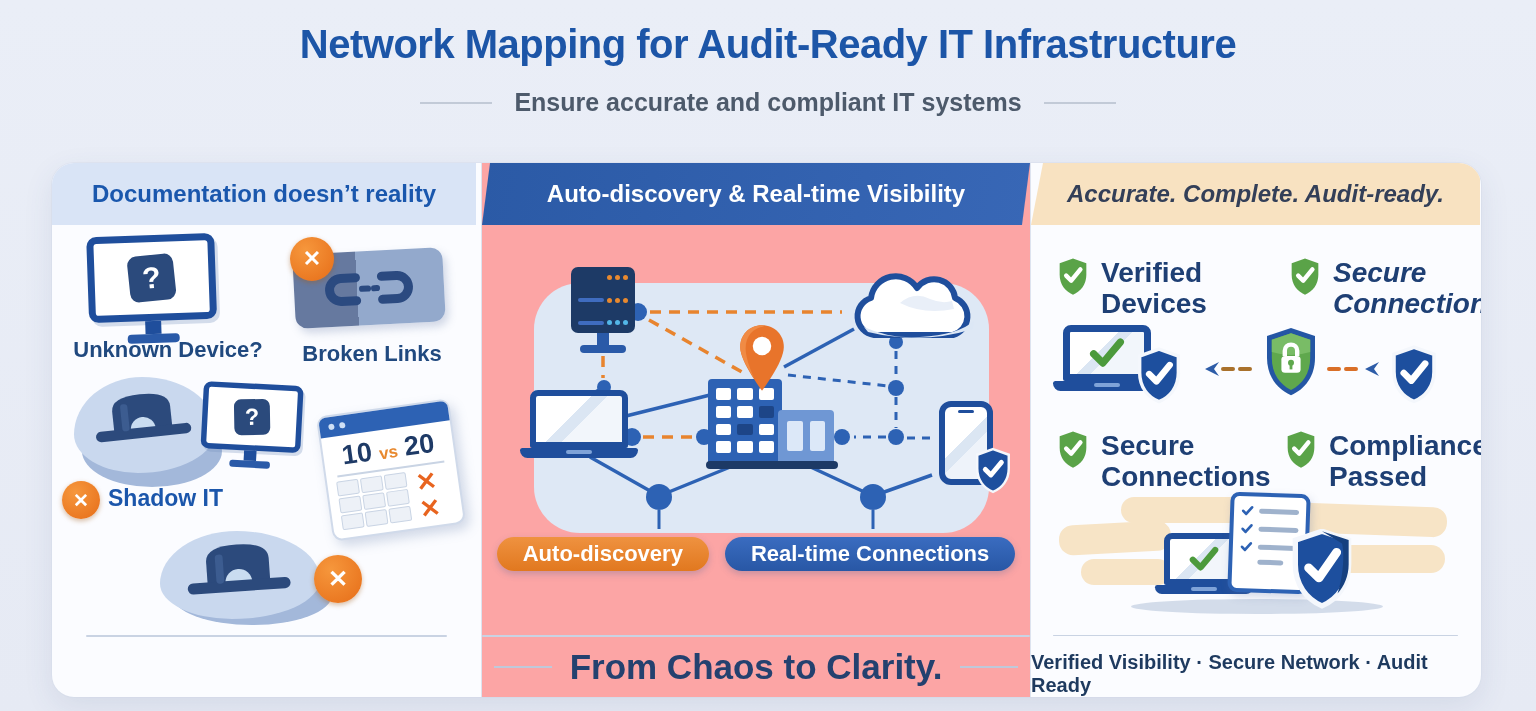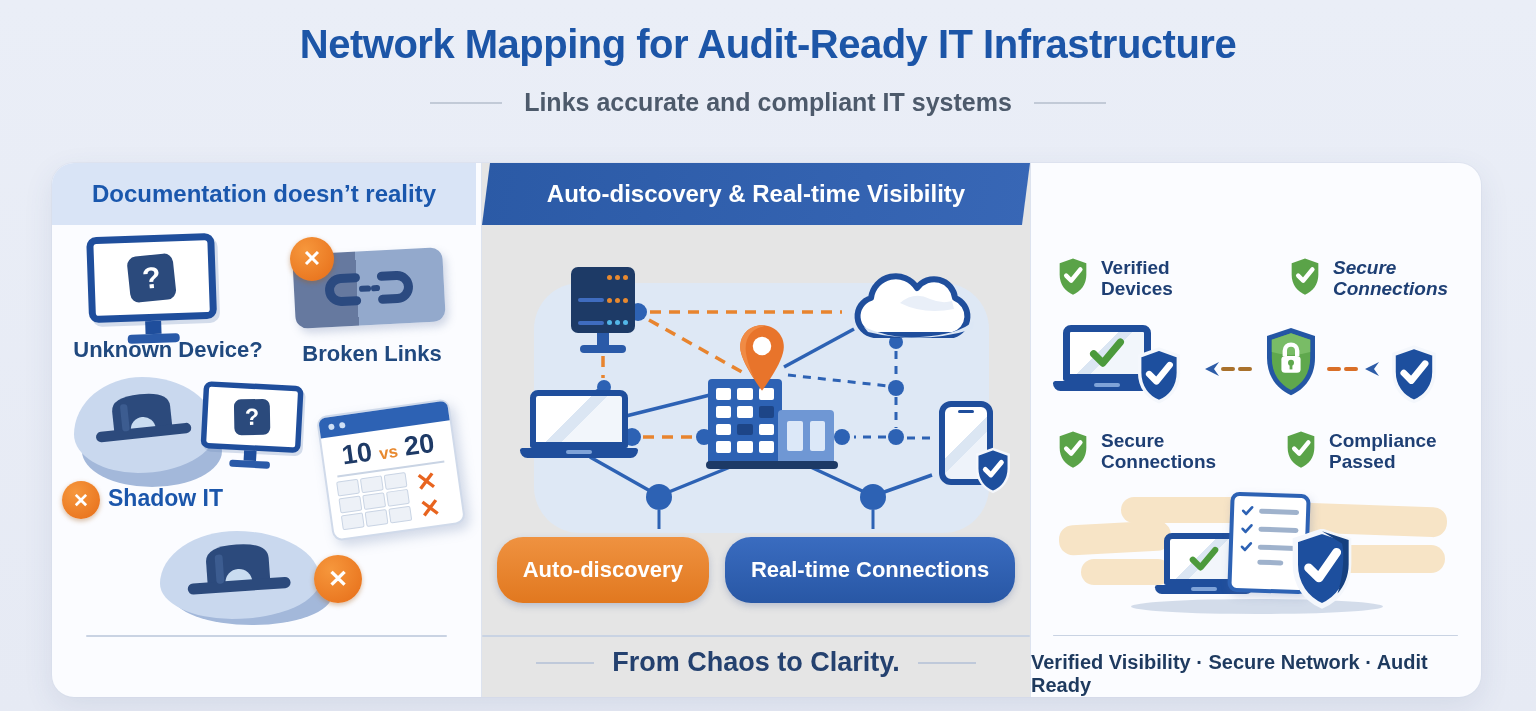--- a/index.html
+++ b/index.html
@@ -17,40 +17,40 @@
   justify-content:center;align-items:center;gap:22px;}
 .subtitle{font-size:25px;color:#4d5a6b;}
 .hline{width:72px;height:2px;background:#c2cad7;}
 
 
 .card{position:absolute;left:52px;top:163px;width:1429px;height:534px;
   background:#fbfcff;border-radius:22px;display:flex;overflow:hidden;
   box-shadow:0 10px 30px rgba(60,80,130,.10), 0 0 0 1px #e2e7f2;}
 .panel{position:relative;height:100%;}
 .p-left{width:429px;}
-.p-mid{width:550px;border-left:1px solid #dde3ef;border-right:1px solid #dde3ef;background:#e5e5e5;}
+.p-mid{width:550px;border-left:1px solid #dde3ef;border-right:1px solid #dde3ef;background:#fca5a5;}
 .p-right{width:449px;}
 
 .panel-header{height:62px;display:flex;align-items:center;justify-content:center;
   font-size:24px;font-weight:700;text-align:center;}
 .ph-left{background:var(--band-blue,#d9e4f6);color:#1a57ad;margin-right:5px;}
 .ph-mid{background:linear-gradient(100deg,#2b5aa6,#3867b6);color:#fff;
   clip-path:polygon(8px 0,100% 0,calc(100% - 8px) 100%,0 100%);}
 .ph-right{background:var(--peach,#f8e2c1);color:#333f58;font-style:italic;
   clip-path:polygon(12px 0,100% 0,100% 100%,0 100%);}
 
 .panel-body{position:absolute;top:62px;left:0;right:0;bottom:62px;}
 .panel-footer{position:absolute;bottom:0;left:0;right:0;height:62px;
   display:flex;flex-direction:column;align-items:center;}
 .pf-line{height:2px;background:#c9d3e3;width:84%;border-radius:1px;}
 .p-mid .pf-line{width:100%;}
 .p-right .pf-line{width:90%;}
 .cap-left{margin-top:14px;font-size:21px;font-weight:700;color:#1c55a8;}
 .cap-mid-row{margin-top:10px;display:flex;align-items:center;gap:18px;}
-.cap-mid{font-size:27px;font-weight:700;color:#24416f;}
+.cap-mid{font-size:35px;font-weight:700;color:#24416f;}
 .dash{width:58px;height:2px;background:#bfc9da;}
 .cap-right{margin-top:15px;font-size:20px;font-weight:700;color:#1e3a5f;}
 
 
 .abs{position:absolute;}
 .xbadge{position:absolute;border-radius:50%;color:#fff;font-weight:900;
   background:radial-gradient(circle at 35% 30%,#f6973c,#e66d18);
   display:flex;align-items:center;justify-content:center;
   box-shadow:0 2px 5px rgba(160,90,20,.4);}
 .xbadge::before{content:"\2715";}
@@ -131,45 +131,45 @@
   border-radius:4px 4px 0 0;display:flex;gap:7px;padding:11px 9px;}
 .b-swin{flex:1;background:#dce8f8;border-radius:2px;}
 .b-base{position:absolute;left:0;bottom:0;width:132px;height:8px;background:#1d3a66;border-radius:4px;}
 
 .phone{position:absolute;left:457px;top:176px;width:54px;height:84px;border:6px solid #1f4e9c;
   border-radius:12px;background:linear-gradient(135deg,#fff 0 45%,#dbe6f3 45% 58%,#eef3fa 58%);}
 .phone::before{content:"";position:absolute;top:3px;left:50%;transform:translateX(-50%);
   width:16px;height:3px;background:#1f4e9c;border-radius:2px;}
 
 .badges{position:absolute;left:0;right:0;top:312px;display:flex;justify-content:center;gap:16px;}
-.badge{padding:20px 26px;border-radius:26px;color:#fff;font-weight:700;font-size:22px;
+.badge{padding:4px 26px;border-radius:26px;color:#fff;font-weight:700;font-size:22px;
   box-shadow:0 3px 7px rgba(80,100,150,.3);}
 .badge.orange{background:linear-gradient(#ef9240,var(--orange,#e1781f));}
 .badge.blue{background:linear-gradient(#3a6cc0,#2857a5);}
 
 
 .benefit{position:absolute;display:flex;gap:10px;align-items:flex-start;}
-.benefit .blabel{font-size:19px;font-weight:700;color:#1e3f74;line-height:1.12;width:136px;}
+.benefit .blabel{font-size:28px;font-weight:700;color:#1e3f74;line-height:1.12;width:136px;}
 .benefit.italic .blabel{font-style:italic;}
 .pblob{position:absolute;background:#f7e4c6;border-radius:14px;}
 .fshadow{position:absolute;background:#c6d1e3;border-radius:50%;opacity:.75;}
 .checklist{position:absolute;width:80px;height:100px;background:#fff;border:4px solid #2d62b4;
   border-radius:9px;transform:rotate(2deg);padding:9px 7px;display:flex;
   flex-direction:column;gap:7px;box-shadow:2px 4px 8px rgba(90,110,160,.25);}
 .cl-row{display:flex;align-items:center;gap:5px;}
 .cl-line{height:5px;background:#9fb2cc;border-radius:3px;flex:1;}
 .cl-short{flex:0 0 26px;}
 </style>
 </head>
 <body>
 
 <h1 class="title">Network Mapping for Audit-Ready IT Infrastructure</h1>
 <div class="subtitle-row">
   <span class="hline"></span>
-  <h2 class="subtitle">Links accurate and compliant IT systems</h2>
+  <h2 class="subtitle">Ensure accurate and compliant IT systems</h2>
   <span class="hline"></span>
 </div>
 
 <div class="card">
 
   <section class="panel p-left">
     <div class="panel-header ph-left">Documentation doesn’t reality</div>
     <div class="panel-body">
 
       <div class="monitor" style="left:36px;top:10px;transform:rotate(-2deg);">
@@ -385,20 +385,21 @@
       <div class="pf-line"></div>
       <div class="cap-mid-row">
         <span class="dash"></span>
         <span class="cap-mid">From Chaos to Clarity.</span>
         <span class="dash"></span>
       </div>
     </div>
   </section>
 
   <section class="panel p-right">
+    <div class="panel-header ph-right">Accurate. Complete. Audit-ready.</div>
     <div class="panel-body">
 
       <div class="benefit" style="left:24px;top:32px;">
         <svg width="36" height="40" viewBox="0 0 24 27">
           <path d="M12 1 L21 4.2 V12 C21 18.6 17.2 23.4 12 25.4 C6.8 23.4 3 18.6 3 12 V4.2 Z" fill="#5aa348"></path>
           <path d="M7.4 12.6 L10.8 16 L17 8.4" fill="none" stroke="#fff" stroke-width="3" stroke-linecap="round" stroke-linejoin="round"></path>
         </svg>
         <span class="blabel">Verified Devices</span>
       </div>
 

